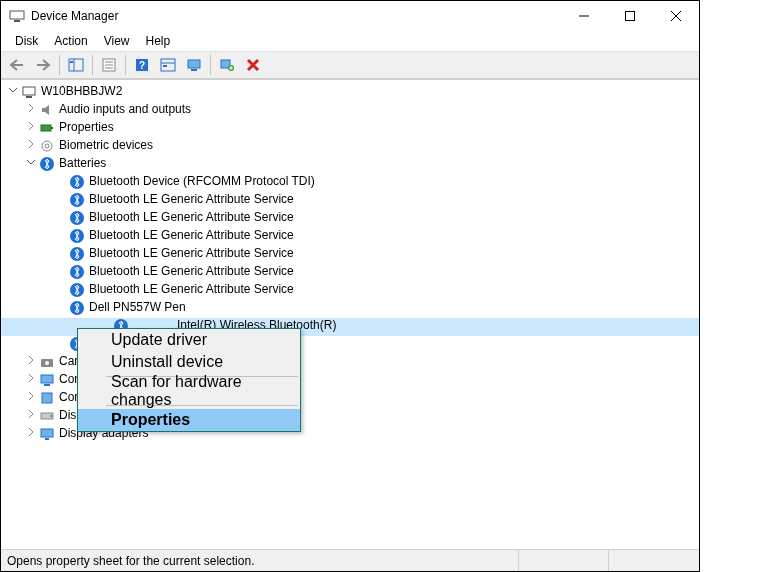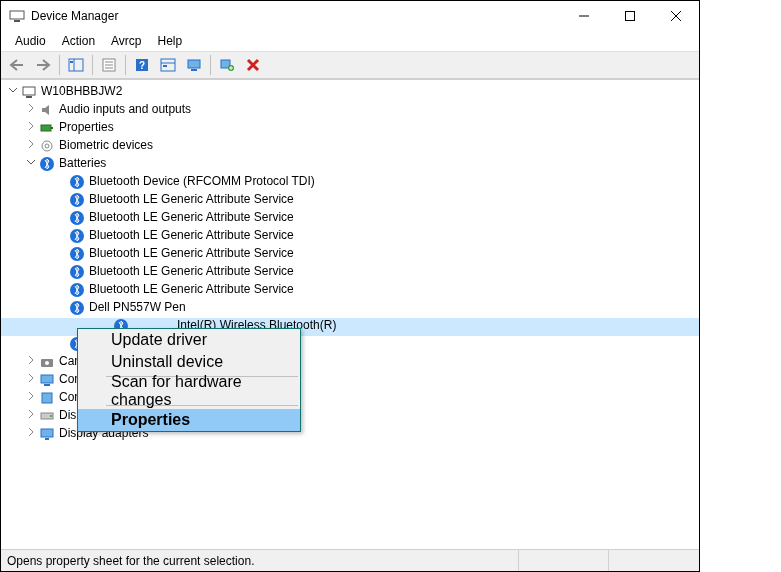--- a/index.html
+++ b/index.html
@@ -65,23 +65,23 @@
       <div class="tb-btn">
           <svg width="10" height="10">
             <line x1="0" y1="0" x2="10" y2="10" stroke="#000"></line>
             <line x1="10" y1="0" x2="0" y2="10" stroke="#000"></line>
           </svg>
         </div>
     </div>
   </div>
 
   <div class="menubar">
-    <div class="menu-item">Audio</div>
+    <div class="menu-item">Disk</div>
     <div class="menu-item">Action</div>
-    <div class="menu-item">Avrcp</div>
+    <div class="menu-item">View</div>
     <div class="menu-item">Help</div>
   </div>
 
   <div class="toolbar">
     <div class="tool-btn">
         <svg width="16" height="12">
           <path d="M8 1 L2 6 L8 11 M2 6 L14 6" stroke="#888" fill="none" stroke-width="2"></path>
         </svg>
       </div>
     <div class="tool-btn">

